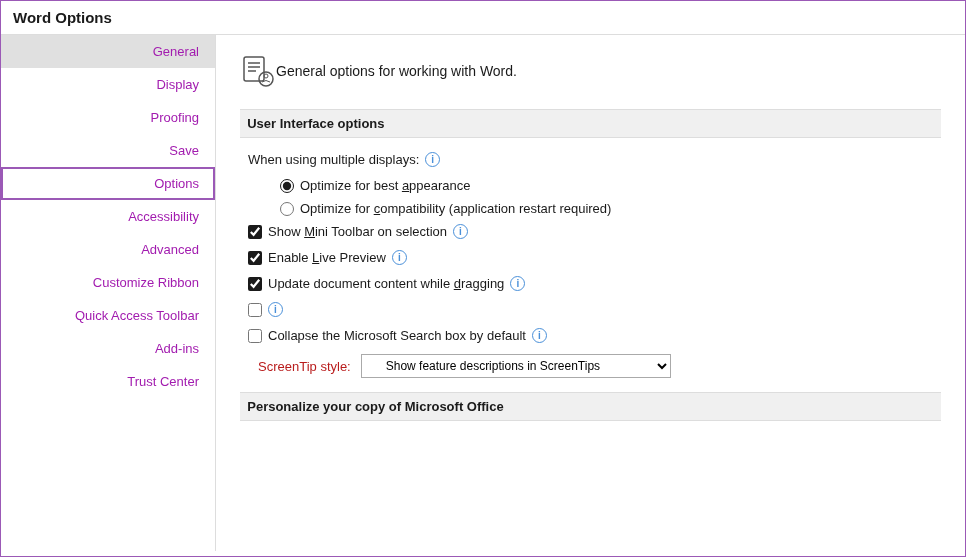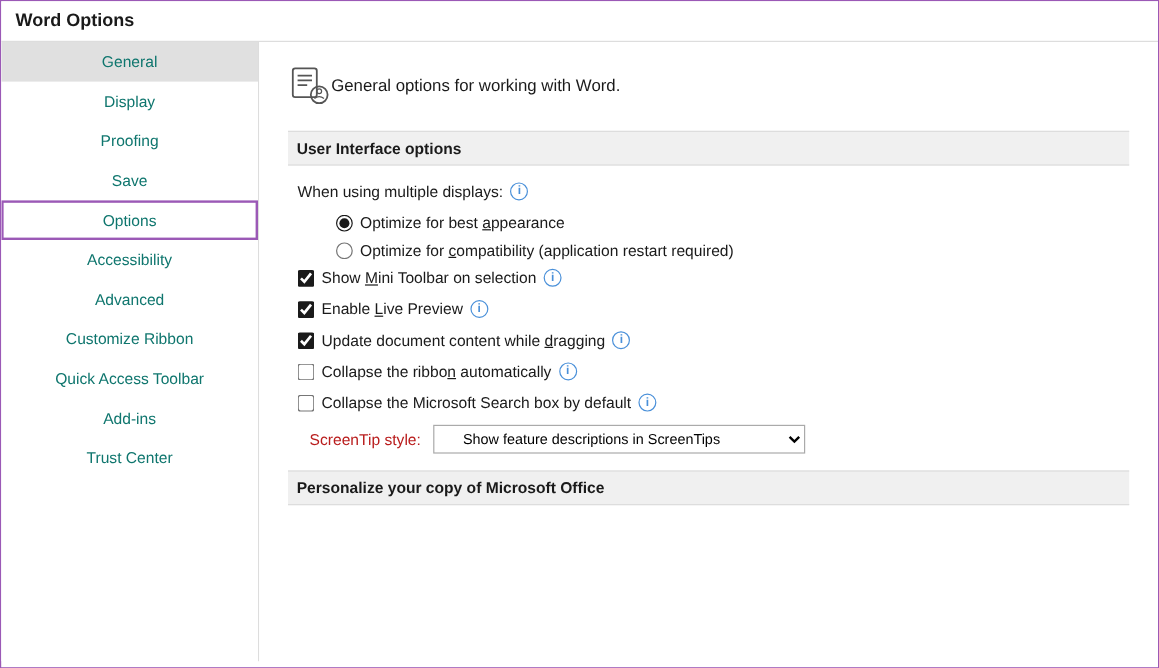--- a/index.html
+++ b/index.html
@@ -28,27 +28,27 @@
     .sidebar {
       width: 215px;
       border-right: 1px solid #ddd;
       background: #fff;
       flex-shrink: 0;
       overflow-y: auto;
     }
     .sidebar-item {
       padding: 9px 16px;
       cursor: pointer;
-      color: #0f766e;
+      color: #a21caf;
       font-size: 13px;
       border: none;
       background: transparent;
       display: block;
       width: 100%;
-      text-align: center;
+      text-align: right;
     }
     .sidebar-item.active {
       background: #e0e0e0;
       font-weight: normal;
     }
     .sidebar-item.selected-highlight {
       border: 2px solid #9b59b6;
       background: #fff;
       padding: 7px 14px;
     }
@@ -244,21 +244,20 @@
       </div>
 
       <div class="option-row no-indent">
         <input type="checkbox" id="update-dragging" checked="" style="">
         <label for="update-dragging" class="option-label">Update document content while <span class="underline">d</span>ragging</label>
         <span class="info-icon">i</span>
       </div>
 
       <div class="option-row no-indent">
         <input type="checkbox" id="collapse-ribbon" style="">
-        <label for="collapse-ribbon" class="option-label">Collapse the ribbo<span class="underline">n</span> automatically</label>
         <span class="info-icon">i</span>
       </div>
 
       <div class="option-row no-indent">
         <input type="checkbox" id="collapse-search" style="">
         <label for="collapse-search" class="option-label">Collapse the Microsoft Search box by default</label>
         <span class="info-icon">i</span>
       </div>
 
       <div class="screentip-row">

